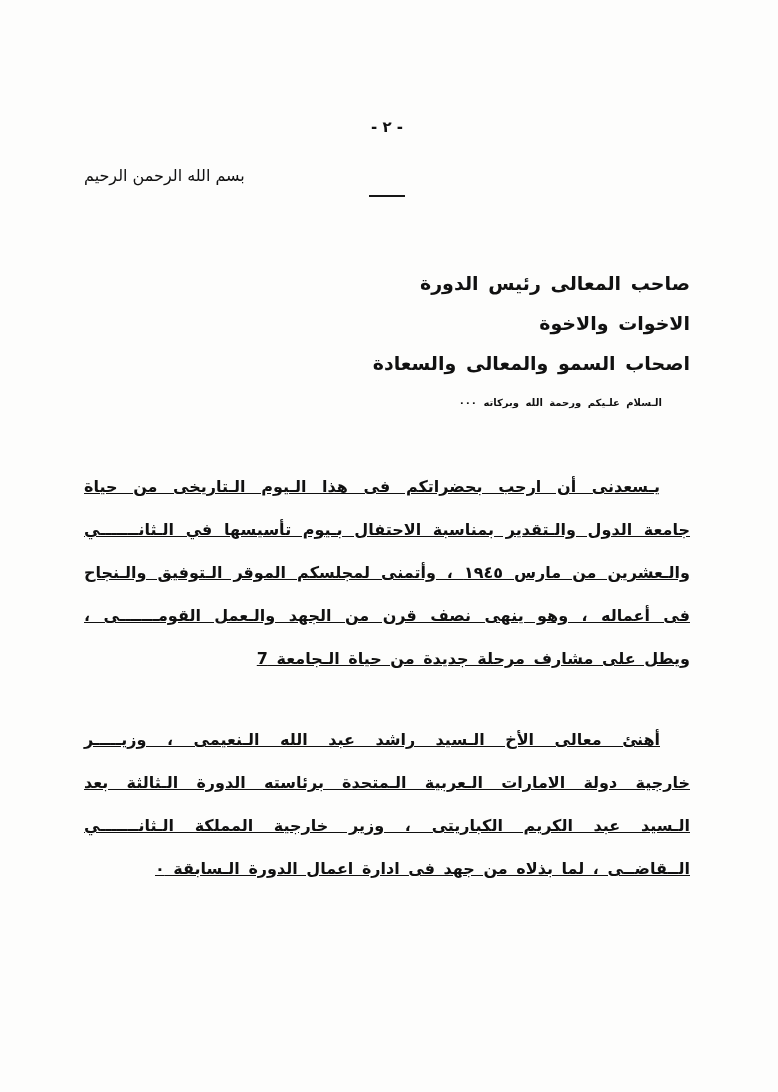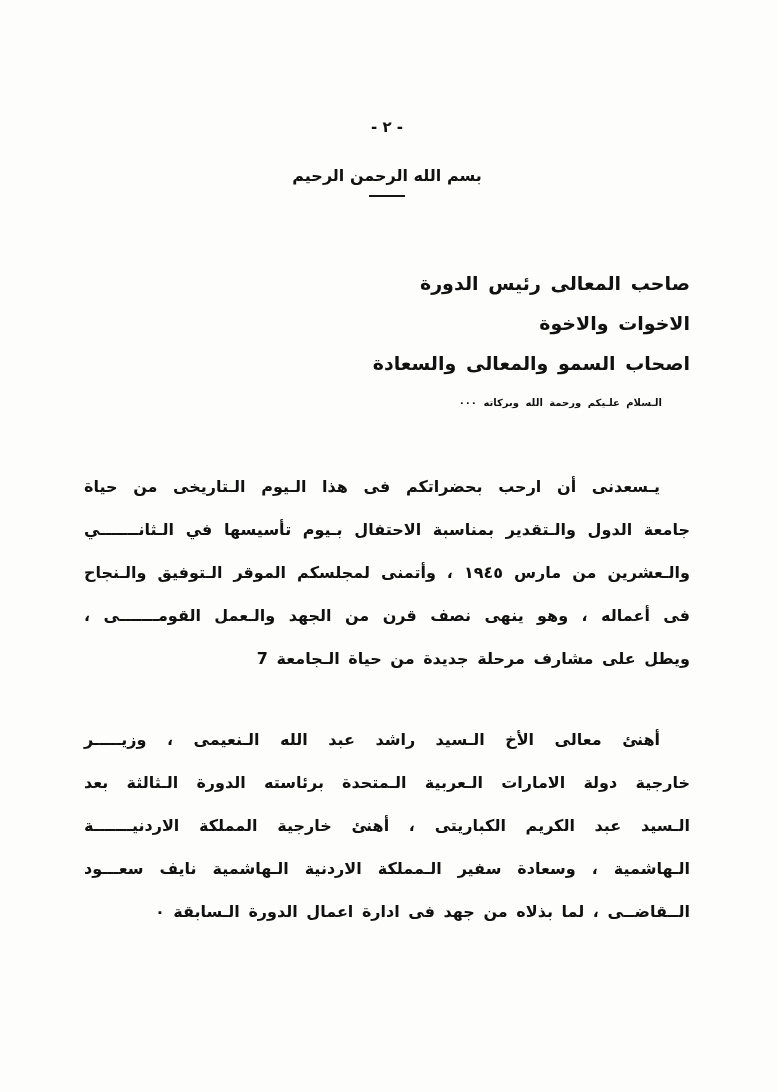--- a/index.html
+++ b/index.html
@@ -24,23 +24,23 @@
   }
   .page-number {
     direction: ltr;
     text-align: center;
     font-size: 15px;
     font-weight: 700;
     letter-spacing: 3px;
     margin-bottom: 30px;
   }
   .bismillah {
-    text-align: center;
+    text-align: left;
     font-size: 16px;
-    font-weight: 700;
+    font-weight: 400;
   }
   .bismillah-rule {
     width: 36px;
     height: 2px;
     background: #161616;
     margin: 10px auto 0 auto;
   }
   .headings {
     margin-top: 66px;
   }
@@ -63,20 +63,21 @@
     font-size: 16px;
     font-weight: 700;
     line-height: 43px;
     word-spacing: 3px;
   }
   .paragraph.p1 { margin-top: 42px; }
   .paragraph.p2 { margin-top: 38px; }
   .line {
     text-align: justify;
     text-align-last: justify;
+    text-decoration: underline;
   }
   .line.first {
     text-indent: 30px;
   }
   .line.last {
     text-align-last: right;
   }
 </style>
 </head>
 <body>
@@ -99,18 +100,17 @@
     <div class="line first">يـسعدنى أن ارحب بحضراتكم فى هذا الـيوم الـتاريخى من حياة</div>
     <div class="line">جامعة الدول والـتقدير بمناسبة الاحتفال بـيوم تأسيسها في الـثانـــــــي</div>
     <div class="line">والـعشرين من مارس ١٩٤٥ ، وأتمنى لمجلسكم الموقر الـتوفيق والـنجاح</div>
     <div class="line">فى أعماله ، وهو ينهى نصف قرن من الجهد والـعمل القومـــــــى ،</div>
     <div class="line last">ويطل على مشارف مرحلة جديدة من حياة الـجامعة 7</div>
   </div>
 
   <div class="paragraph p2">
     <div class="line first">أهنئ معالى الأخ الـسيد راشد عبد الله الـنعيمى ، وزيـــــر</div>
     <div class="line">خارجية دولة الامارات الـعربية الـمتحدة برئاسته الدورة الـثالثة بعد</div>
-    <div class="line">الـسيد عبد الكريم الكباريتى ، أهنئ خارجية المملكة الاردنيـــــــة</div>
-    <div class="line">الـهاشمية ، وسعادة سفير الـمملكة الاردنية الـهاشمية نايف سعـــود</div>
+    <div class="line">الـسيد عبد الكريم الكباريتى ، وزير خارجية المملكة الـثانـــــــي</div>
     <div class="line last">الــقاضــى ، لما بذلاه من جهد فى ادارة اعمال الدورة الـسابقة ٠</div>
   </div>
 
 </div>
 
 </body></html>

